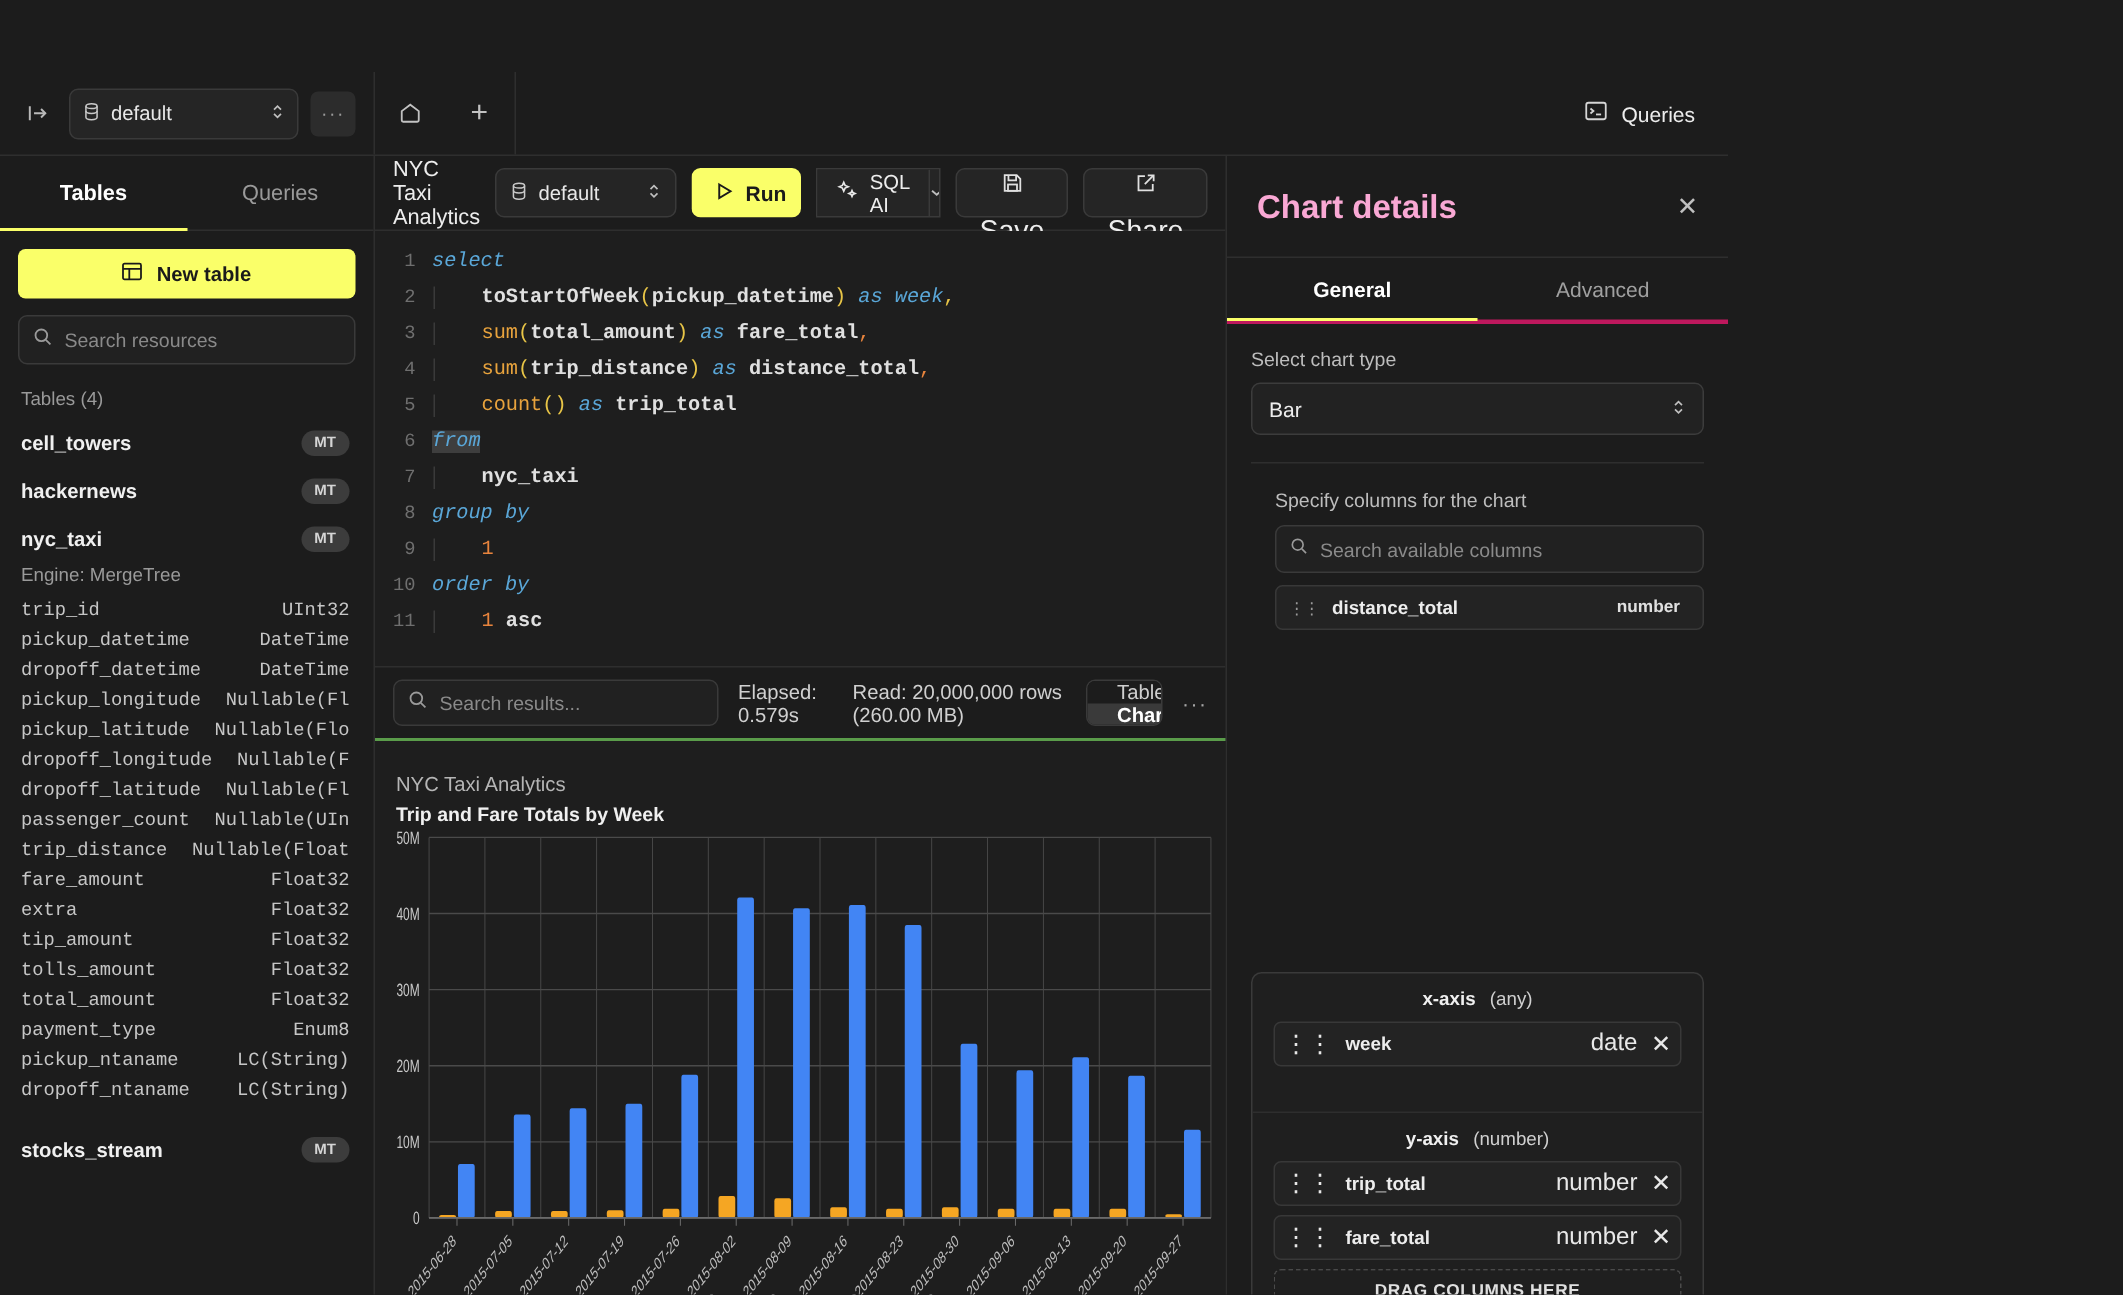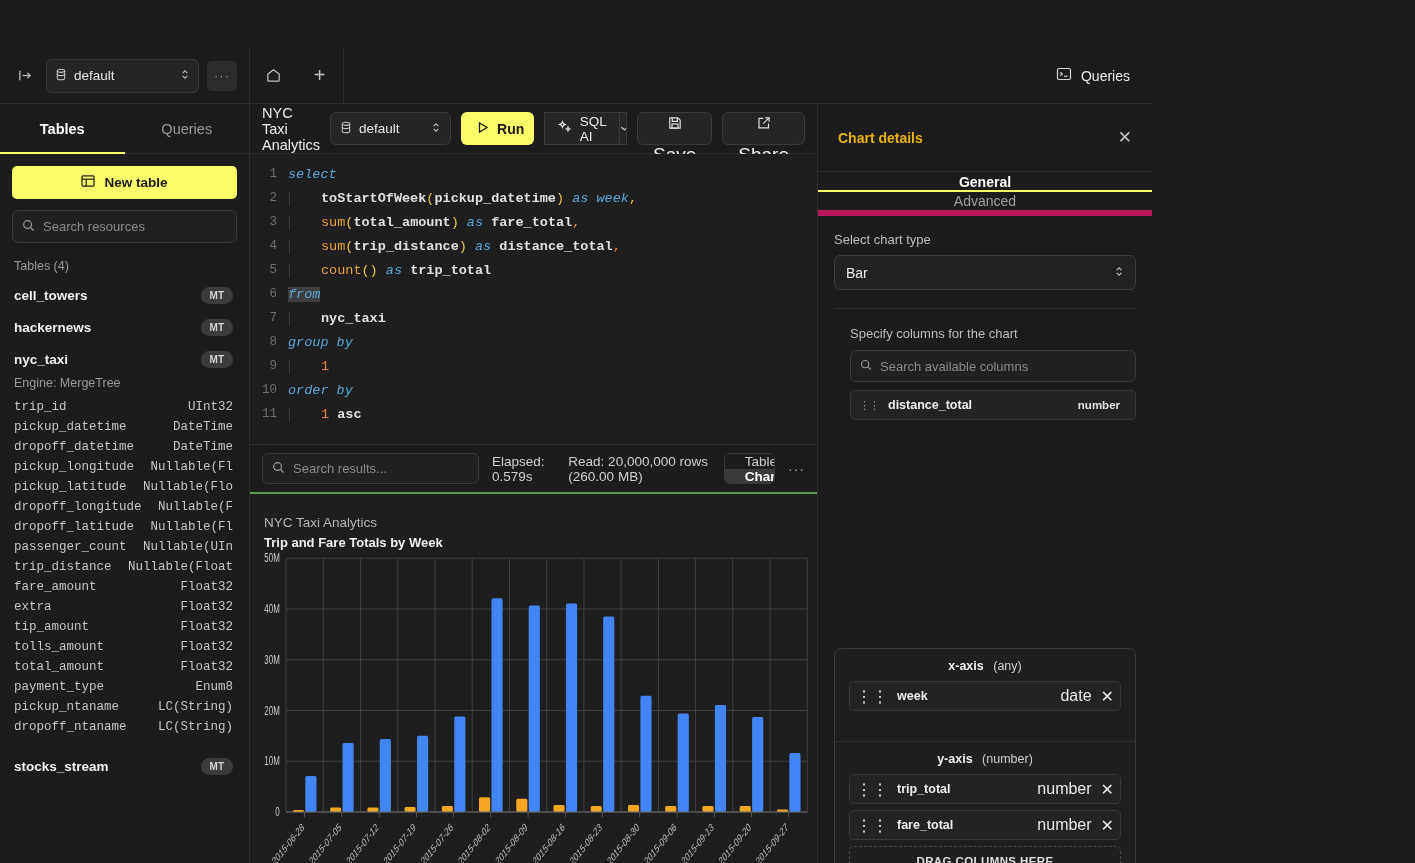--- a/index.html
+++ b/index.html
@@ -206,23 +206,23 @@
 
   
   .panel {
     width: 335px; min-width: 335px; background: #1c1c1c;
     border-left: 1px solid #2e2e2e; display: flex; flex-direction: column; min-height: 0;
   }
   .panel-head {
     height: 68px; min-height: 68px; display: flex; align-items: center;
     padding: 0 20px; border-bottom: 1px solid #2e2e2e;
   }
-  .panel-head h2 { flex: 1; font-size: 14px; font-weight: bold; color: #eab308; }
+  .panel-head h2 { flex: 1; font-size: 22px; font-weight: bold; color: #f9a8d4; }
   .x-close { font-size: 17px; color: #c0c0c0; cursor: pointer; }
-  .panel-tabs { display: flex; height: 44px; min-height: 44px; border-bottom: 6px solid #be185d; flex-direction: column; }
+  .panel-tabs { display: flex; height: 44px; min-height: 44px; border-bottom: 3px solid #be185d; }
   .panel-tabs div {
     flex: 1; display: flex; align-items: center; justify-content: center;
     font-size: 14px; color: #a0a0a0; cursor: pointer; position: relative;
   }
   .panel-tabs div.on { color: #fff; font-weight: bold; }
   .panel-tabs div.on::after {
     content: ''; position: absolute; left: 0; right: 0; bottom: -1px;
     height: 2px; background: #faff69;
   }
   .panel-body { flex: 1; padding: 16px 16px 0 16px; display: flex; flex-direction: column; min-height: 0; }

